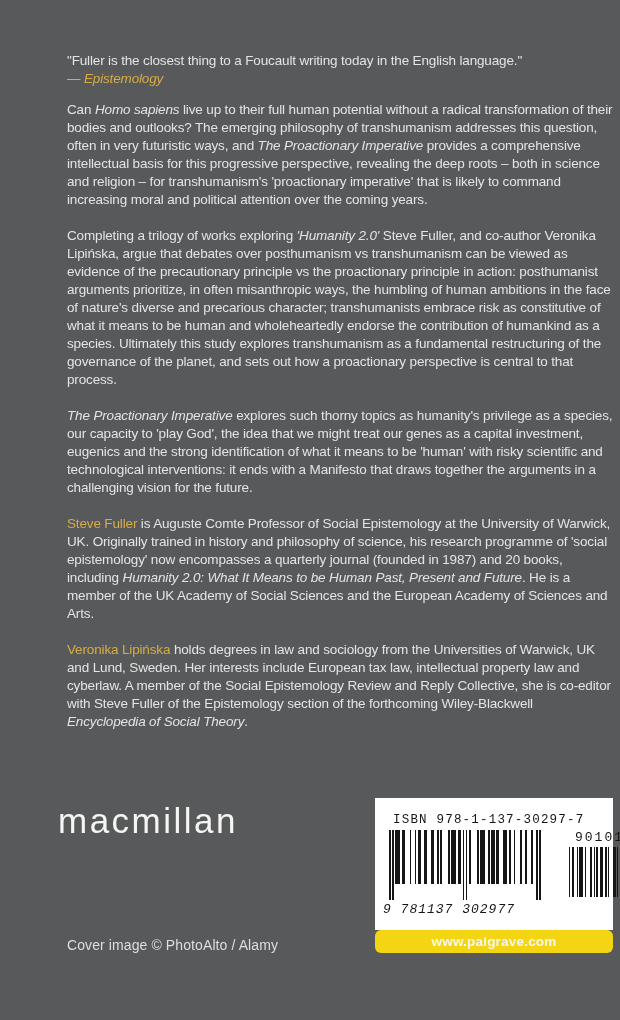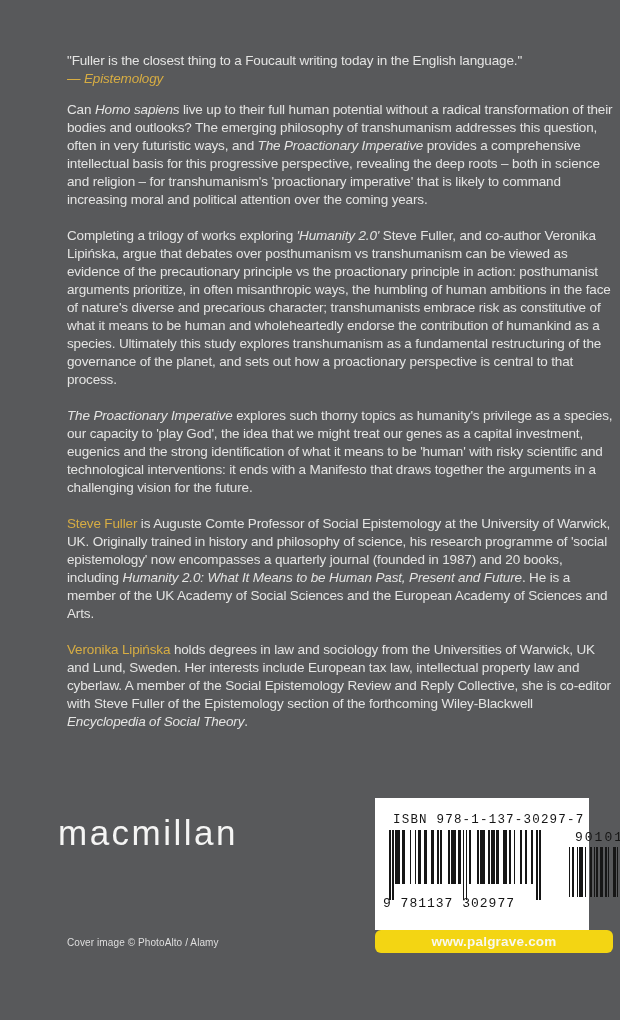--- a/index.html
+++ b/index.html
@@ -19,55 +19,55 @@
     font-size:13.5px;line-height:18px;letter-spacing:-0.15px;
   }
   .quote{margin:0 0 13px 0;}
   .quote .attribution{color:var(--accent-gold);font-style:italic;}
   .text-flow p{margin:0 0 18px 0;}
   .it{font-style:italic;}
   .accent{color:var(--accent-gold);font-weight:normal;}
   
   .logo{position:absolute;left:58px;top:795px;color:#f5f5f4;line-height:1;}
   .logo-top{font-size:47px;letter-spacing:1.5px;font-weight:normal;}
-  .logo-bottom{font-size:35px;letter-spacing:2.5px;margin-top:20px;font-weight:normal;}
+  .logo-bottom{font-size:35px;letter-spacing:2.5px;margin-top:8px;font-weight:normal;}
   
   .barcode-panel{
-    position:absolute;left:375px;top:798px;width:214px;height:132px;
+    position:absolute;left:375px;top:798px;width:238px;height:132px;
     background:var(--barcode-bg);box-sizing:border-box;padding:15px 10px 0 14px;
   }
   .isbn-label{
     font-family:"Liberation Mono","DejaVu Sans Mono",monospace;
     font-size:12.5px;letter-spacing:1.2px;color:var(--barcode-ink);
     white-space:nowrap;margin-left:4px;
   }
   .bars-row{display:flex;align-items:flex-start;margin-top:3px;}
   .main-col{position:relative;width:152px;height:88px;}
   .main-col svg{display:block;width:152px;height:70px;fill:var(--barcode-ink);}
   .ean-digits{
-    position:absolute;left:-6px;bottom:7px;
+    position:absolute;left:-6px;bottom:1px;
     font-family:"Liberation Mono","DejaVu Sans Mono",monospace;
-    font-size:13px;letter-spacing:1px;color:var(--barcode-ink);white-space:nowrap;
+    font-size:13px;letter-spacing:1px;color:var(--barcode-ink);white-space:nowrap;font-style:italic;
   }
   .addon-col{width:64px;margin-left:12px;text-align:center;padding-left:16px;}
   .addon-digits{
     font-family:"Liberation Mono","DejaVu Sans Mono",monospace;
     font-size:13px;letter-spacing:2px;color:var(--barcode-ink);white-space:nowrap;
   }
   .addon-col svg{display:block;width:61px;height:50px;margin:2px auto 0 auto;fill:var(--barcode-ink);}
   
   .website-strip{
     position:absolute;left:375px;top:930px;width:238px;height:23px;
     background:var(--strip-yellow);display:flex;align-items:center;justify-content:center;border-radius:6px;
   }
   .website-strip span{
     color:#f8f8ef;font-size:13.5px;font-weight:bold;letter-spacing:0.2px;
   }
   
-  .credit{position:absolute;left:67px;top:937px;font-size:10px;color:#dedede;letter-spacing:0.1px;}
+  .credit{position:absolute;left:67px;top:937px;font-size:14px;color:#dedede;letter-spacing:0.1px;}
 </style>
 </head>
 <body>
 
 <div class="cover">
 
   <div class="text-flow">
     <div class="quote">
       <div>"Fuller is the closest thing to a Foucault writing today in the English language."</div>
       <div class="attribution">— Epistemology</div>

